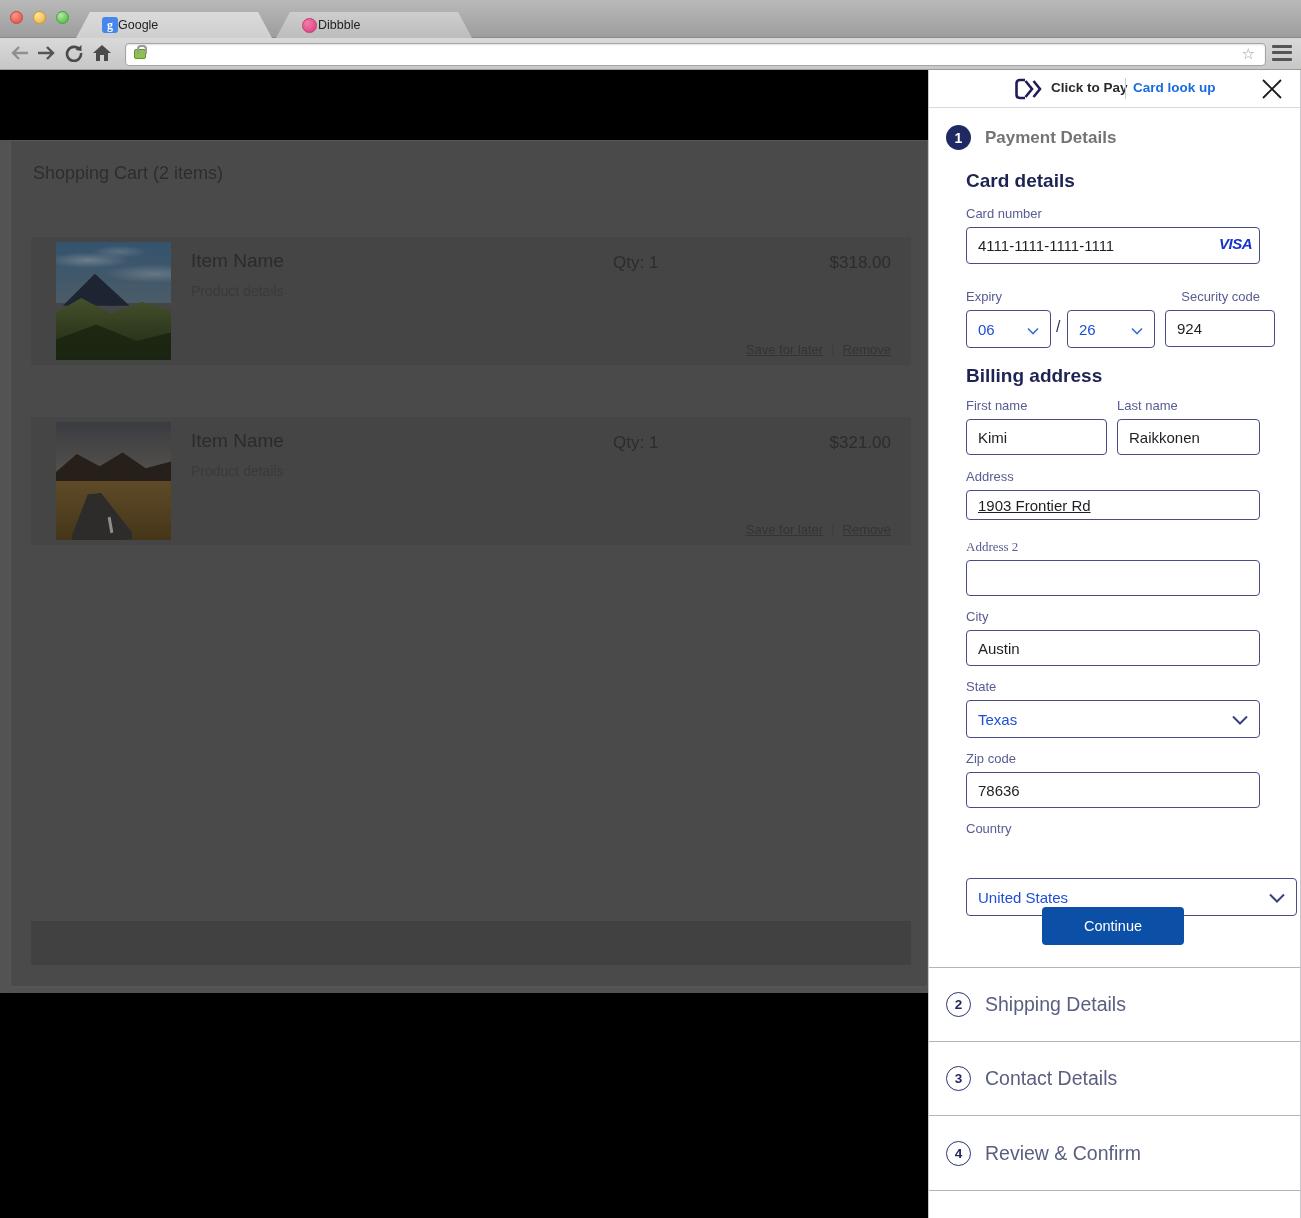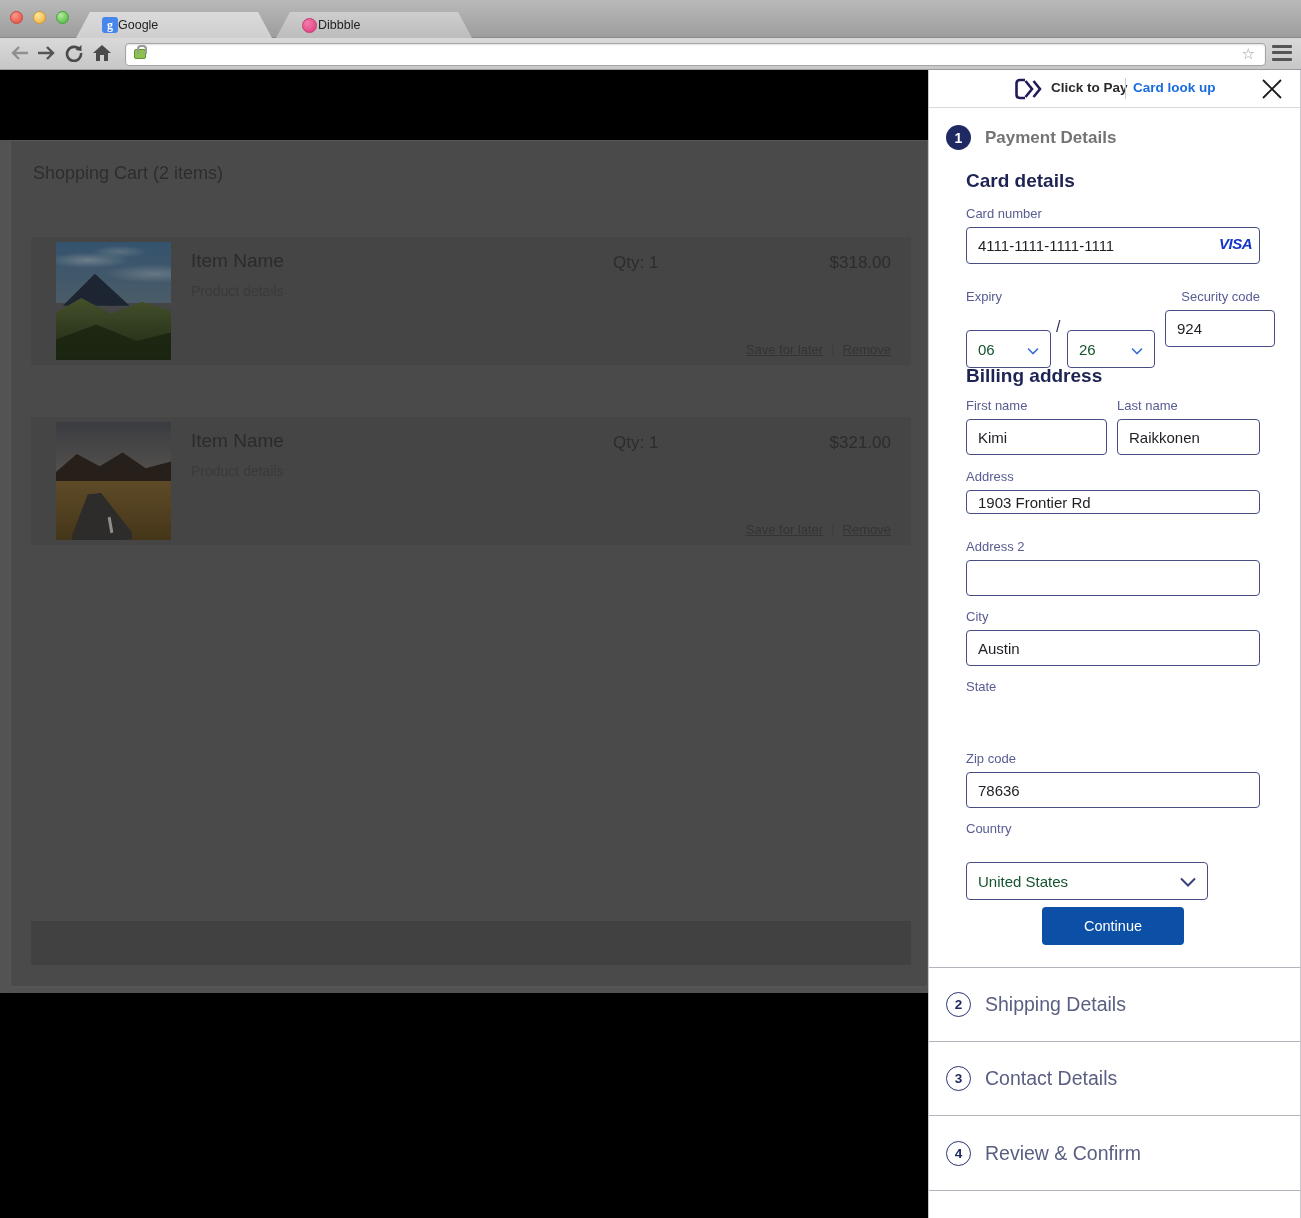--- a/index.html
+++ b/index.html
@@ -95,21 +95,21 @@
 
   .step1-row { position:absolute; left:17px; top:55px; display:flex; align-items:center; gap:14px; }
   .step-circle-filled { width:25px; height:25px; border-radius:50%; background:#1f2a63; color:#fff;
                         font-size:14px; font-weight:700; display:flex; align-items:center; justify-content:center; }
   .step1-title { font-size:17px; font-weight:700; color:#737373; }
   .section-heading { position:absolute; left:37px; font-size:19px; font-weight:700; color:#1d2453; }
   .flabel { position:absolute; font-size:13px; color:#575c92; }
   .tinput { position:absolute; height:37px; border:1px solid #474d84; border-radius:4px; background:#fff;
             font-family:"Liberation Sans",sans-serif; font-size:15px; color:#1e1f24; padding:0 11px; outline:none; }
   .selectbox { position:absolute; height:38px; border:1px solid #474d84; border-radius:4px; background:#fff;
-               display:flex; align-items:center; padding:12px 11px; font-size:15px; color:#14532d; cursor:pointer;margin-top:20px; }
+               display:flex; align-items:center; padding:12px 11px; font-size:15px; color:#1d4ed8; cursor:pointer; }
   .selectbox .chev { margin-left:auto; }
   .visa { position:absolute; right:48px; top:165px; font-size:15px; font-weight:700; font-style:italic;
           color:#1434CB; letter-spacing:-.5px; }
   .slash { position:absolute; left:127px; top:248px; font-size:16px; color:#30355f; }
   .continue-btn { position:absolute; left:113px; top:837px; width:142px; height:38px; background:#0b4fa6;
                   border:none; border-radius:4px; color:#fff; font-size:14.5px; font-family:"Liberation Sans",sans-serif; cursor:pointer; }
   .step-row { position:absolute; left:0; width:100%; height:74px; border-top:1px solid #b3b3bc;
               display:flex; align-items:center; gap:14px; padding-left:17px; background:#fff; cursor:pointer; }
   .step-circle-outline { width:25px; height:25px; border-radius:50%; border:1.5px solid #2b3372; color:#1f2a63;
                          font-size:13.5px; font-weight:700; display:flex; align-items:center; justify-content:center; }
@@ -265,35 +265,43 @@
     <input class="tinput" style="left: 236px; top: 240px; width: 110px;" value="924">
 
     <div class="section-heading" style="top:295px;">Billing address</div>
 
     <div class="flabel" style="left:37px; top:328px;">First name</div>
     <div class="flabel" style="left:188px; top:328px;">Last name</div>
     <input class="tinput" style="left: 37px; top: 349px; width: 141px; height: 36px;" value="Kimi">
     <input class="tinput" style="left: 188px; top: 349px; width: 143px; height: 36px;" value="Raikkonen">
 
     <div class="flabel" style="left:37px; top:399px;">Address</div>
-    <input class="tinput" style="left: 37px; top: 420px; width: 294px; height: 24px;" value="1903 Frontier Rd">
-
-    <div class="flabel" style="left:37px; top:469px;">Address 2</div>
+    <input class="tinput" style="left: 37px; top: 420px; width: 294px; height: 30px; text-decoration: underline;" value="1903 Frontier Rd">
+
+    <div class="flabel" style="left:37px; top:469px;font-family:Liberation Serif, serif;">Address 2</div>
     <input class="tinput" style="left: 37px; top: 490px; width: 294px; height: 36px;" value="">
 
     <div class="flabel" style="left:37px; top:539px;">City</div>
     <input class="tinput" style="left: 37px; top: 560px; width: 294px; height: 36px;" value="Austin">
 
     <div class="flabel" style="left:37px; top:609px;">State</div>
+    <div class="selectbox" style="left:37px; top:630px; width:294px;">
+      <span>Texas</span>
+      <span class="chev">
+        <svg width="16" height="10" viewBox="0 0 16 10">
+            <path d="M1 1.5 L8 8.5 L15 1.5" stroke="#3a4080" stroke-width="2" fill="none"></path>
+          </svg>
+      </span>
+    </div>
 
     <div class="flabel" style="left:37px; top:681px;">Zip code</div>
     <input class="tinput" style="left: 37px; top: 702px; width: 294px; height: 36px;" value="78636">
 
     <div class="flabel" style="left:37px; top:751px;">Country</div>
-    <div class="selectbox" style="left:37px; top:772px; width:242px;">
+    <div class="selectbox" style="left:37px; top:808px; width:331px;">
       <span>United States</span>
       <span class="chev">
         <svg width="16" height="10" viewBox="0 0 16 10">
             <path d="M1 1.5 L8 8.5 L15 1.5" stroke="#3a4080" stroke-width="2" fill="none"></path>
           </svg>
       </span>
     </div>
 
     <button class="continue-btn">Continue</button>
 

